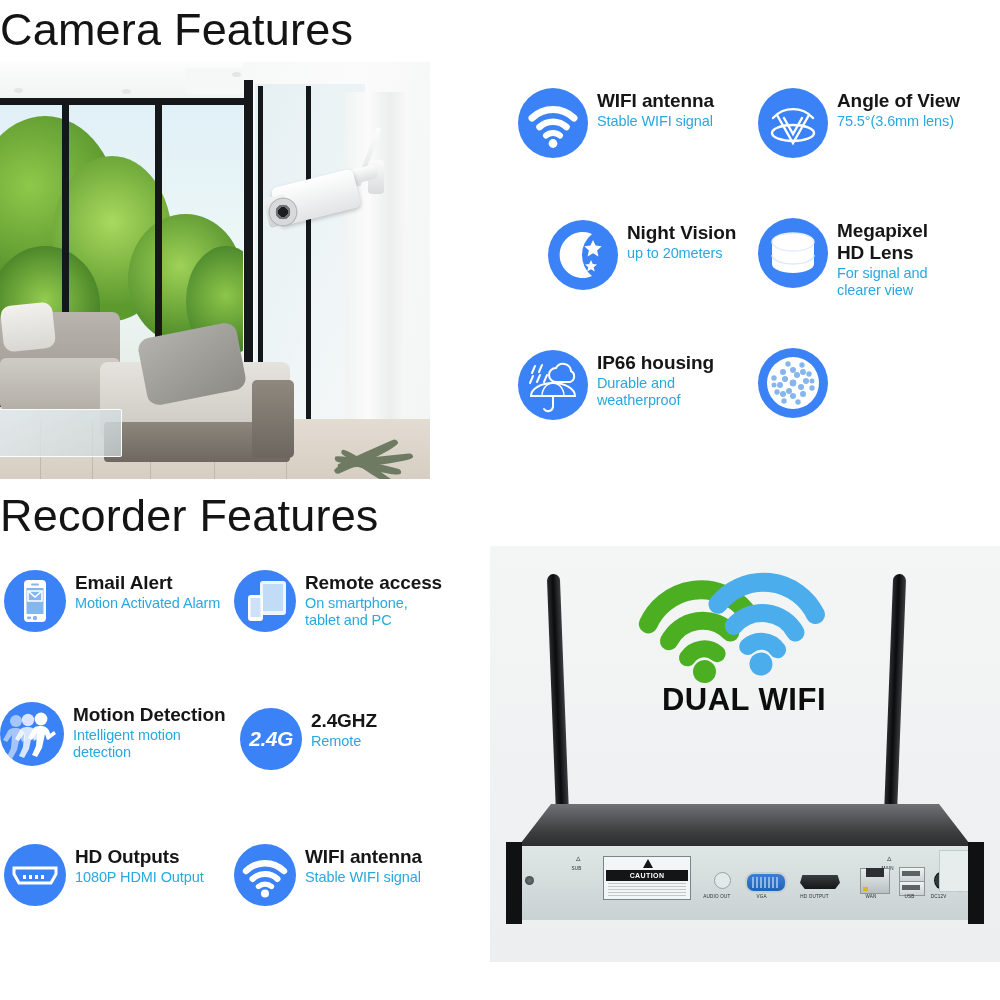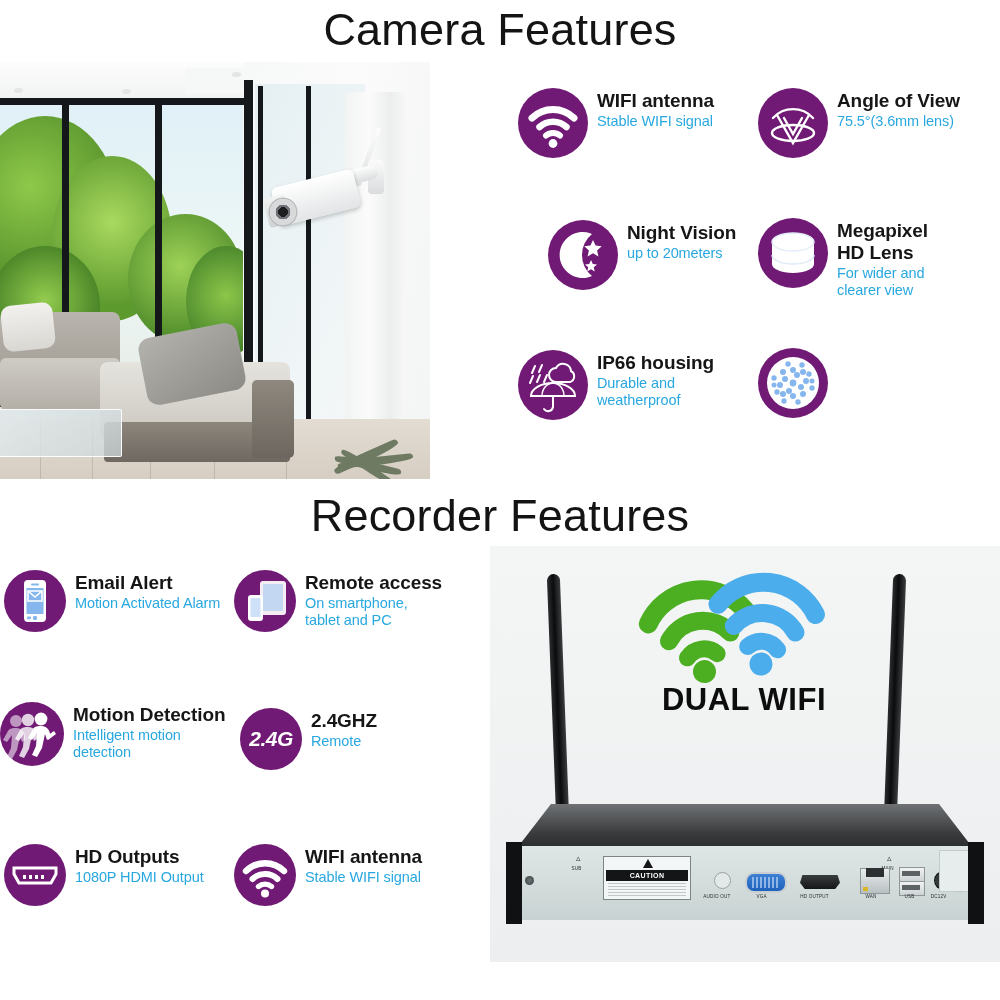--- a/index.html
+++ b/index.html
@@ -7,32 +7,32 @@
   body{
     width:1000px;height:1000px;
     background:#ffffff;
     font-family:"Liberation Sans","DejaVu Sans",sans-serif;
     overflow:hidden;position:relative;
   }
   .page{position:relative;width:1000px;height:1000px;}
 
   
   .section-title{
-    position:absolute;left:0;width:1000px;text-align:center;
+    position:absolute;left:0;width:1000px;
     font-weight:400;color:#141414;letter-spacing:.2px;
     font-family:"Liberation Sans","DejaVu Sans",sans-serif;
   }
   #title-camera{top:2px;font-size:45px;line-height:56px;}
   #title-recorder{top:488px;font-size:45px;line-height:56px;}
 
   
   .feature{position:absolute;display:flex;align-items:flex-start;}
   .f-icon{
     flex:0 0 auto;border-radius:50%;
-    background:#701a75;position:relative;overflow:hidden;
+    background:#3b82f6;position:relative;overflow:hidden;
   }
   .f-text{padding-left:9px;padding-top:2px;}
   .f-title{
     font-size:19px;font-weight:700;color:#161616;
     line-height:22px;white-space:nowrap;letter-spacing:-.1px;
   }
   .f-sub{
     font-size:14.5px;color:#29a8e0;line-height:17px;
     margin-top:1px;letter-spacing:-.1px;
   }
@@ -337,21 +337,21 @@
         <path d="M14 24 h42 v22 a21 9 0 0 1 -42 0 Z" fill="#ffffff"></path>
         <ellipse cx="35" cy="24" rx="21" ry="9" fill="#ffffff"></ellipse>
         <path d="M14 37 a21 9 0 0 0 42 0" fill="none" stroke="#dfe9f6" stroke-width="1.6"></path>
         <ellipse cx="35" cy="24" rx="21" ry="9" fill="none" stroke="#e3ecf8" stroke-width="1.4"></ellipse>
       </svg>
     </div>
     <div class="f-text">
       <div class="f-title">Megapixel</div>
       <div class="f-title">HD Lens</div>
       <div class="f-sub">
-        <span>For wider and</span>
+        <span>For signal and</span>
         <span>clearer view</span>
       </div>
     </div>
   </div>
 
   <div class="feature" style="left:518px;top:350px;">
     <div class="f-icon" style="width:70px;height:70px;">
       <svg class="ico-svg" viewBox="0 0 70 70">
         <g fill="none" stroke="#ffffff" stroke-width="2" stroke-linecap="round">
           <path d="M38 18 a8 8 0 0 1 15 3 a6 6 0 0 1 -1 11 h-14 a7 7 0 0 1 0 -14 Z"></path>

